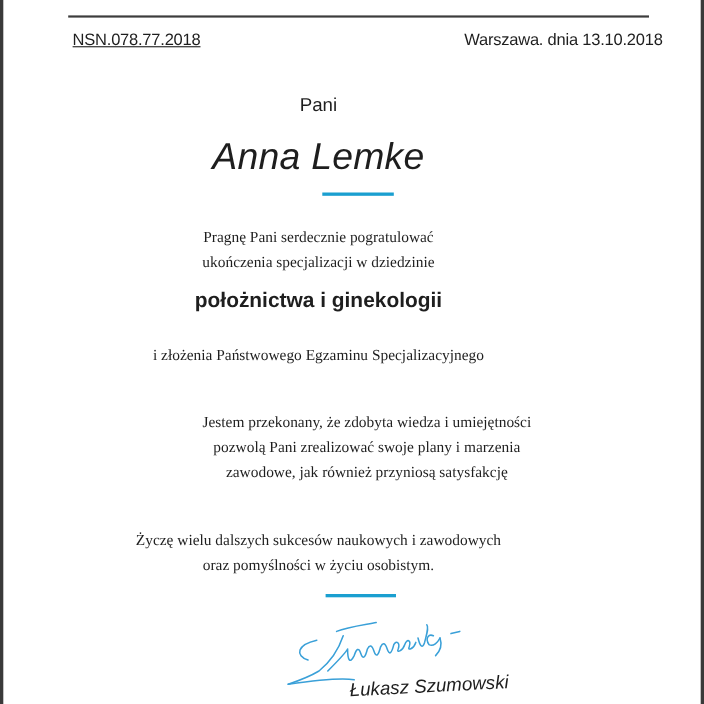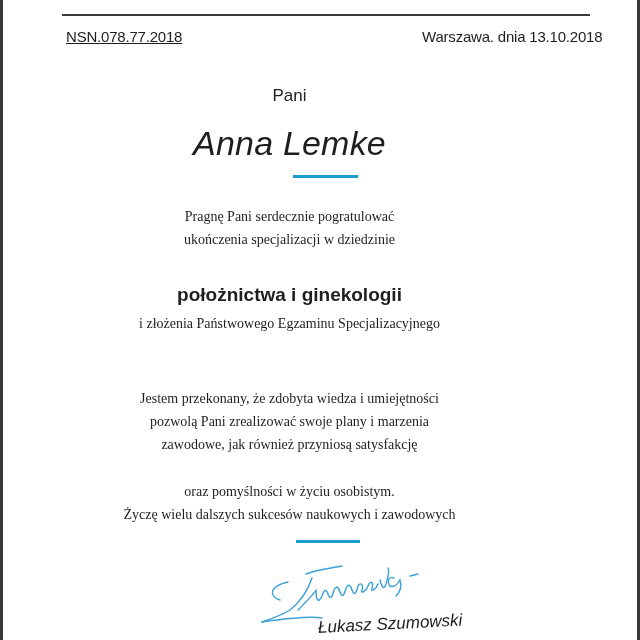--- a/index.html
+++ b/index.html
@@ -16,23 +16,23 @@
     .ref { position: absolute; left: 66px; top: 28px; font-size: 15px; letter-spacing: -0.2px; text-decoration: underline; }
     .date { position: absolute; left: 422px; top: 28px; font-size: 15px; letter-spacing: -0.2px; }
     .center { position: absolute; left: 0; width: 579px; text-align: center; }
     .salutation { top: 86px; font-size: 17px; }
     .recipient { top: 124px; font-size: 34px; font-style: italic; letter-spacing: 0.2px; }
     .accent-rule { position: absolute; height: 3px; background: #1a9fd0; }
     .rule-1 { left: 293px; top: 175px; width: 65px; }
     .rule-2 { left: 296px; top: 540px; width: 64px; }
     .para { font-size: 14px; line-height: 23px; font-family: Liberation Serif, serif; }
     .p1 { top: 205px; }
-    .specialty { top: 263px; font-size: 19px; font-weight: bold; margin-top: 21px; }
+    .specialty { top: 263px; font-size: 19px; font-weight: bold; }
     .p2 { top: 312px; }
-    .p3 { top: 387px; }
+    .p3 { top: 373px; padding-left: 44px; }
     .p4 { top: 480px; }
     .signature { position: absolute; left: 250px; top: 560px; width: 240px; height: 66px; }
     .signer { position: absolute; left: 318px; top: 618px; font-size: 17px; font-style: italic; transform: rotate(-3deg); transform-origin: left center; }
   </style>
 </head>
 <body>
 
 <div class="border-left"></div>
 <div class="border-right"></div>
 
@@ -57,22 +57,22 @@
   <div>i złożenia Państwowego Egzaminu Specjalizacyjnego</div>
 </div>
 
 <div class="center para p3">
   <div>Jestem przekonany, że zdobyta wiedza i umiejętności</div>
   <div>pozwolą Pani zrealizować swoje plany i marzenia</div>
   <div>zawodowe, jak również przyniosą satysfakcję</div>
 </div>
 
 <div class="center para p4">
+  <div>Życzę wielu dalszych sukcesów naukowych i zawodowych</div>
   <div>oraz pomyślności w życiu osobistym.</div>
-  <div>Życzę wielu dalszych sukcesów naukowych i zawodowych</div>
 </div>
 
 <div class="accent-rule rule-2"></div>
 
 <div class="signature">
   <svg width="240" height="66" viewBox="0 0 240 66" fill="none" stroke="#3aa0d8" stroke-width="1.4" stroke-linecap="round" stroke-linejoin="round">
     <path d="M38 22 C20 26 18 36 30 40"></path>
     <path d="M56 14 C66 10 82 8 92 6"></path>
     <path d="M62 18 C58 30 50 42 40 50 C30 56 18 60 12 62"></path>
     <path d="M12 62 C40 58 60 56 72 58"></path>

